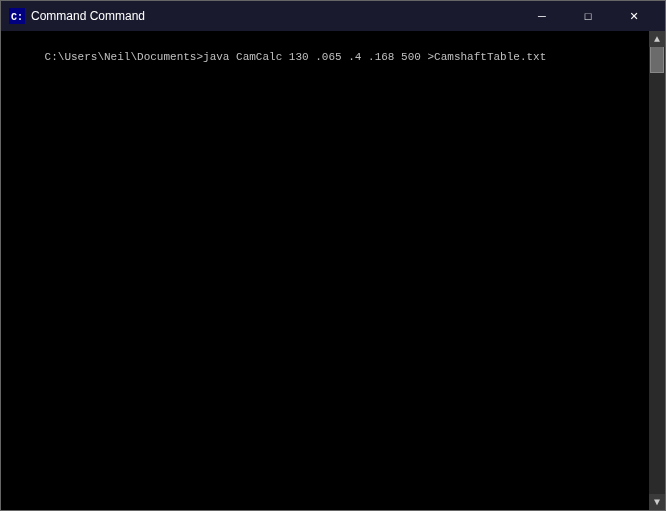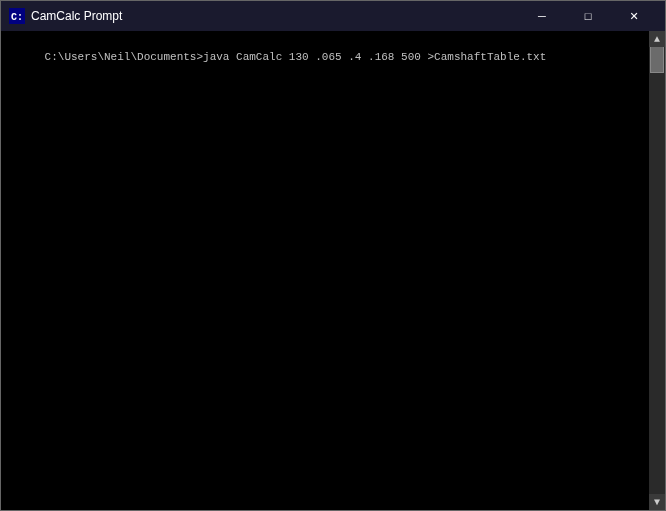--- a/index.html
+++ b/index.html
@@ -139,21 +139,21 @@
 
 <div class="window">
 
   <div class="title-bar">
     <div class="title-bar-icon">
       <svg viewBox="0 0 16 16" xmlns="http://www.w3.org/2000/svg">
         <rect width="16" height="16" fill="#000080"></rect>
         <text x="2" y="12" font-size="10" font-family="Courier New" fill="white" font-weight="bold">C:</text>
       </svg>
     </div>
-    <span class="title-bar-text">CamCalc Prompt</span>
+    <span class="title-bar-text">Command Command</span>
     <div class="title-bar-controls">
       <button class="title-bar-btn">─</button>
       <button class="title-bar-btn">□</button>
       <button class="title-bar-btn close">✕</button>
     </div>
   </div>
 
   <div class="terminal-body">
     <div class="terminal-content">
       <span>C:\Users\Neil\Documents&gt;java CamCalc 130 .065 .4 .168 500 &gt;CamshaftTable.txt</span>

